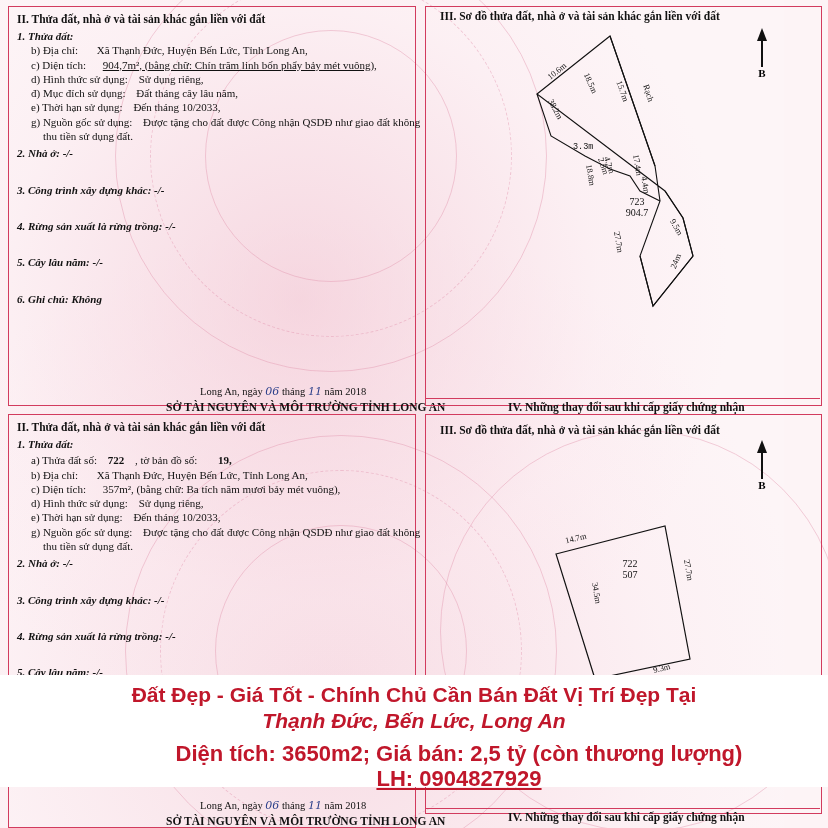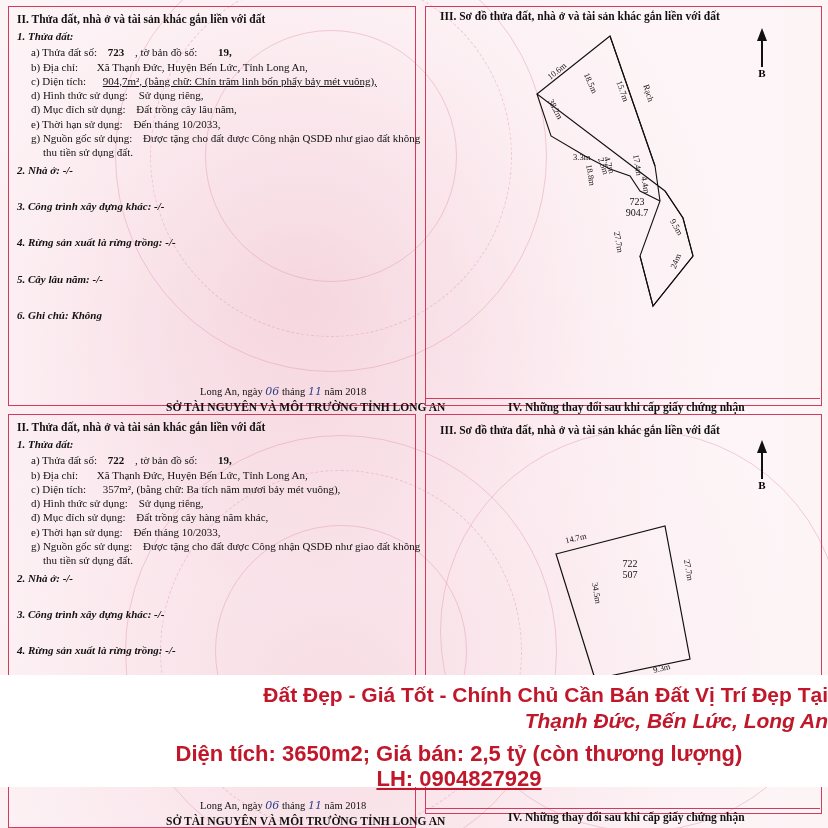--- a/index.html
+++ b/index.html
@@ -62,21 +62,21 @@
     font-family:"Liberation Serif", serif;
   }
   .plotnum{position:absolute;font-size:10px;text-align:center;color:#111;}
   .plotnum .n{font-weight:normal;}
   
   .caption{
     position:absolute;left:0;width:828px;text-align:center;
     font-family:"Liberation Sans", sans-serif;
     color:#c0172b;font-weight:bold;
   }
-  .cap1{font-size:21px;line-height:1.22;text-align:right;}
+  .cap1{font-size:21px;line-height:1.22;}
   .cap2{font-size:22px;line-height:1.25;padding-left:45px;}
   .footline{
     position:absolute;font-size:10.5px;color:#111;
   }
   .footline.bold{font-weight:bold;font-size:11.5px;text-align:center;}
   .hr{
     position:absolute;height:1px;background:#d23b5e;
   }
   .white-band{
     position:absolute;left:0;width:828px;background:#ffffff;
@@ -94,45 +94,39 @@
   <div class="seal dashed" style="left:160px;top:470px;width:360px;height:360px;"></div>
   <div class="seal" style="left:215px;top:525px;width:250px;height:250px;"></div>
   <div class="seal" style="left:440px;top:430px;width:400px;height:400px;"></div>
 
   <div class="frame" style="left:8px;top:6px;width:406px;height:398px;"></div>
 
   <div class="leftblock" style="position:absolute;left:10px;top:8px;width:402px;">
     <div class="sec-title">II. Thửa đất, nhà ở và tài sản khác gắn liền với đất</div>
     <div class="txt bold ital" style="margin-top:4px;">1. Thửa đất:</div>
 
-    <div class="txt indent row" style="margin-top:2px;">
-      <span>a) Thửa đất số:</span>
-      <span class="u-val" style="margin:0 8px;">723</span>
-      <span>, tờ bản đồ số:</span>
-      <span class="u-val" style="margin-left:18px;">19,</span>
-    </div>
 
     <div class="txt indent row">
       <span>b) Địa chỉ:</span>
       <span style="margin-left:16px;">Xã Thạnh Đức, Huyện Bến Lức, Tỉnh Long An,</span>
     </div>
 
     <div class="txt indent row">
       <span>c) Diện tích:</span>
       <span style="margin-left:14px;text-decoration:underline;">904,7m², (bằng chữ: Chín trăm linh bốn phẩy bảy mét vuông),</span>
     </div>
 
     <div class="txt indent row">
       <span>d) Hình thức sử dụng:</span>
       <span style="margin-left:8px;">Sử dụng riêng,</span>
     </div>
 
     <div class="txt indent row">
       <span>đ) Mục đích sử dụng:</span>
-      <span style="margin-left:8px;">Đất trồng cây lâu năm,</span>
+      <span style="margin-left:8px;">Đất tháng cây lâu năm,</span>
     </div>
 
     <div class="txt indent row">
       <span>e) Thời hạn sử dụng:</span>
       <span style="margin-left:8px;">Đến tháng 10/2033,</span>
     </div>
 
     <div class="txt indent row">
       <span>g) Nguồn gốc sử dụng:</span>
       <span style="margin-left:8px;">Được tặng cho đất được Công nhận QSDĐ như giao đất không</span>
@@ -170,21 +164,21 @@
     <polyline points="185,30 230,160" fill="none" stroke="#111" stroke-width="1.1"></polyline>
     <polyline points="215,250 228,300 268,250" fill="none" stroke="#111" stroke-width="1.1"></polyline>
     <polyline points="240,185 258,212 268,250" fill="none" stroke="#111" stroke-width="1.1"></polyline>
   </svg>
 
   <div class="dim" style="left:546px;top:66px;transform:rotate(-38deg);">10.6m</div>
   <div class="dim" style="left:545px;top:104px;transform:rotate(62deg);">38.2m</div>
   <div class="dim" style="left:580px;top:78px;transform:rotate(66deg);">18.5m</div>
   <div class="dim" style="left:612px;top:86px;transform:rotate(70deg);">15.7m</div>
   <div class="dim" style="left:640px;top:88px;transform:rotate(72deg);">Rạch</div>
-  <div class="dim" style="left:573px;top:152px;">3.3m</div>
+  <div class="dim" style="left:573px;top:142px;font-family:Liberation Mono, monospace;">3.3m</div>
   <div class="dim" style="left:601px;top:160px;transform:rotate(72deg);">4.2m</div>
   <div class="dim" style="left:595px;top:161px;transform:rotate(72deg);">2.5m</div>
   <div class="dim" style="left:627px;top:160px;transform:rotate(80deg);">17.4m</div>
   <div class="dim" style="left:580px;top:170px;transform:rotate(80deg);">18.8m</div>
   <div class="dim" style="left:637px;top:180px;transform:rotate(80deg);">4.4m</div>
   <div class="dim" style="left:668px;top:222px;transform:rotate(60deg);">9.5m</div>
   <div class="dim" style="left:608px;top:237px;transform:rotate(80deg);">27.7m</div>
   <div class="dim" style="left:668px;top:256px;transform:rotate(-68deg);">24m</div>
 
   <div class="plotnum" style="left:615px;top:196px;width:44px;">
@@ -216,24 +210,20 @@
     <div class="txt indent row">
       <span>c) Diện tích:</span>
       <span style="margin-left:14px;">357m², (bằng chữ: Ba tích năm mươi bảy mét vuông),</span>
     </div>
 
     <div class="txt indent row">
       <span>d) Hình thức sử dụng:</span>
       <span style="margin-left:8px;">Sử dụng riêng,</span>
     </div>
 
-    <div class="txt indent row">
-      <span>đ) Mục đích sử dụng:</span>
-      <span style="margin-left:8px;">Đất trồng cây hàng năm khác,</span>
-    </div>
 
     <div class="txt indent row">
       <span>e) Thời hạn sử dụng:</span>
       <span style="margin-left:8px;">Đến tháng 10/2033,</span>
     </div>
 
     <div class="txt indent row">
       <span>g) Nguồn gốc sử dụng:</span>
       <span style="margin-left:8px;">Được tặng cho đất được Công nhận QSDĐ như giao đất không</span>
     </div>

